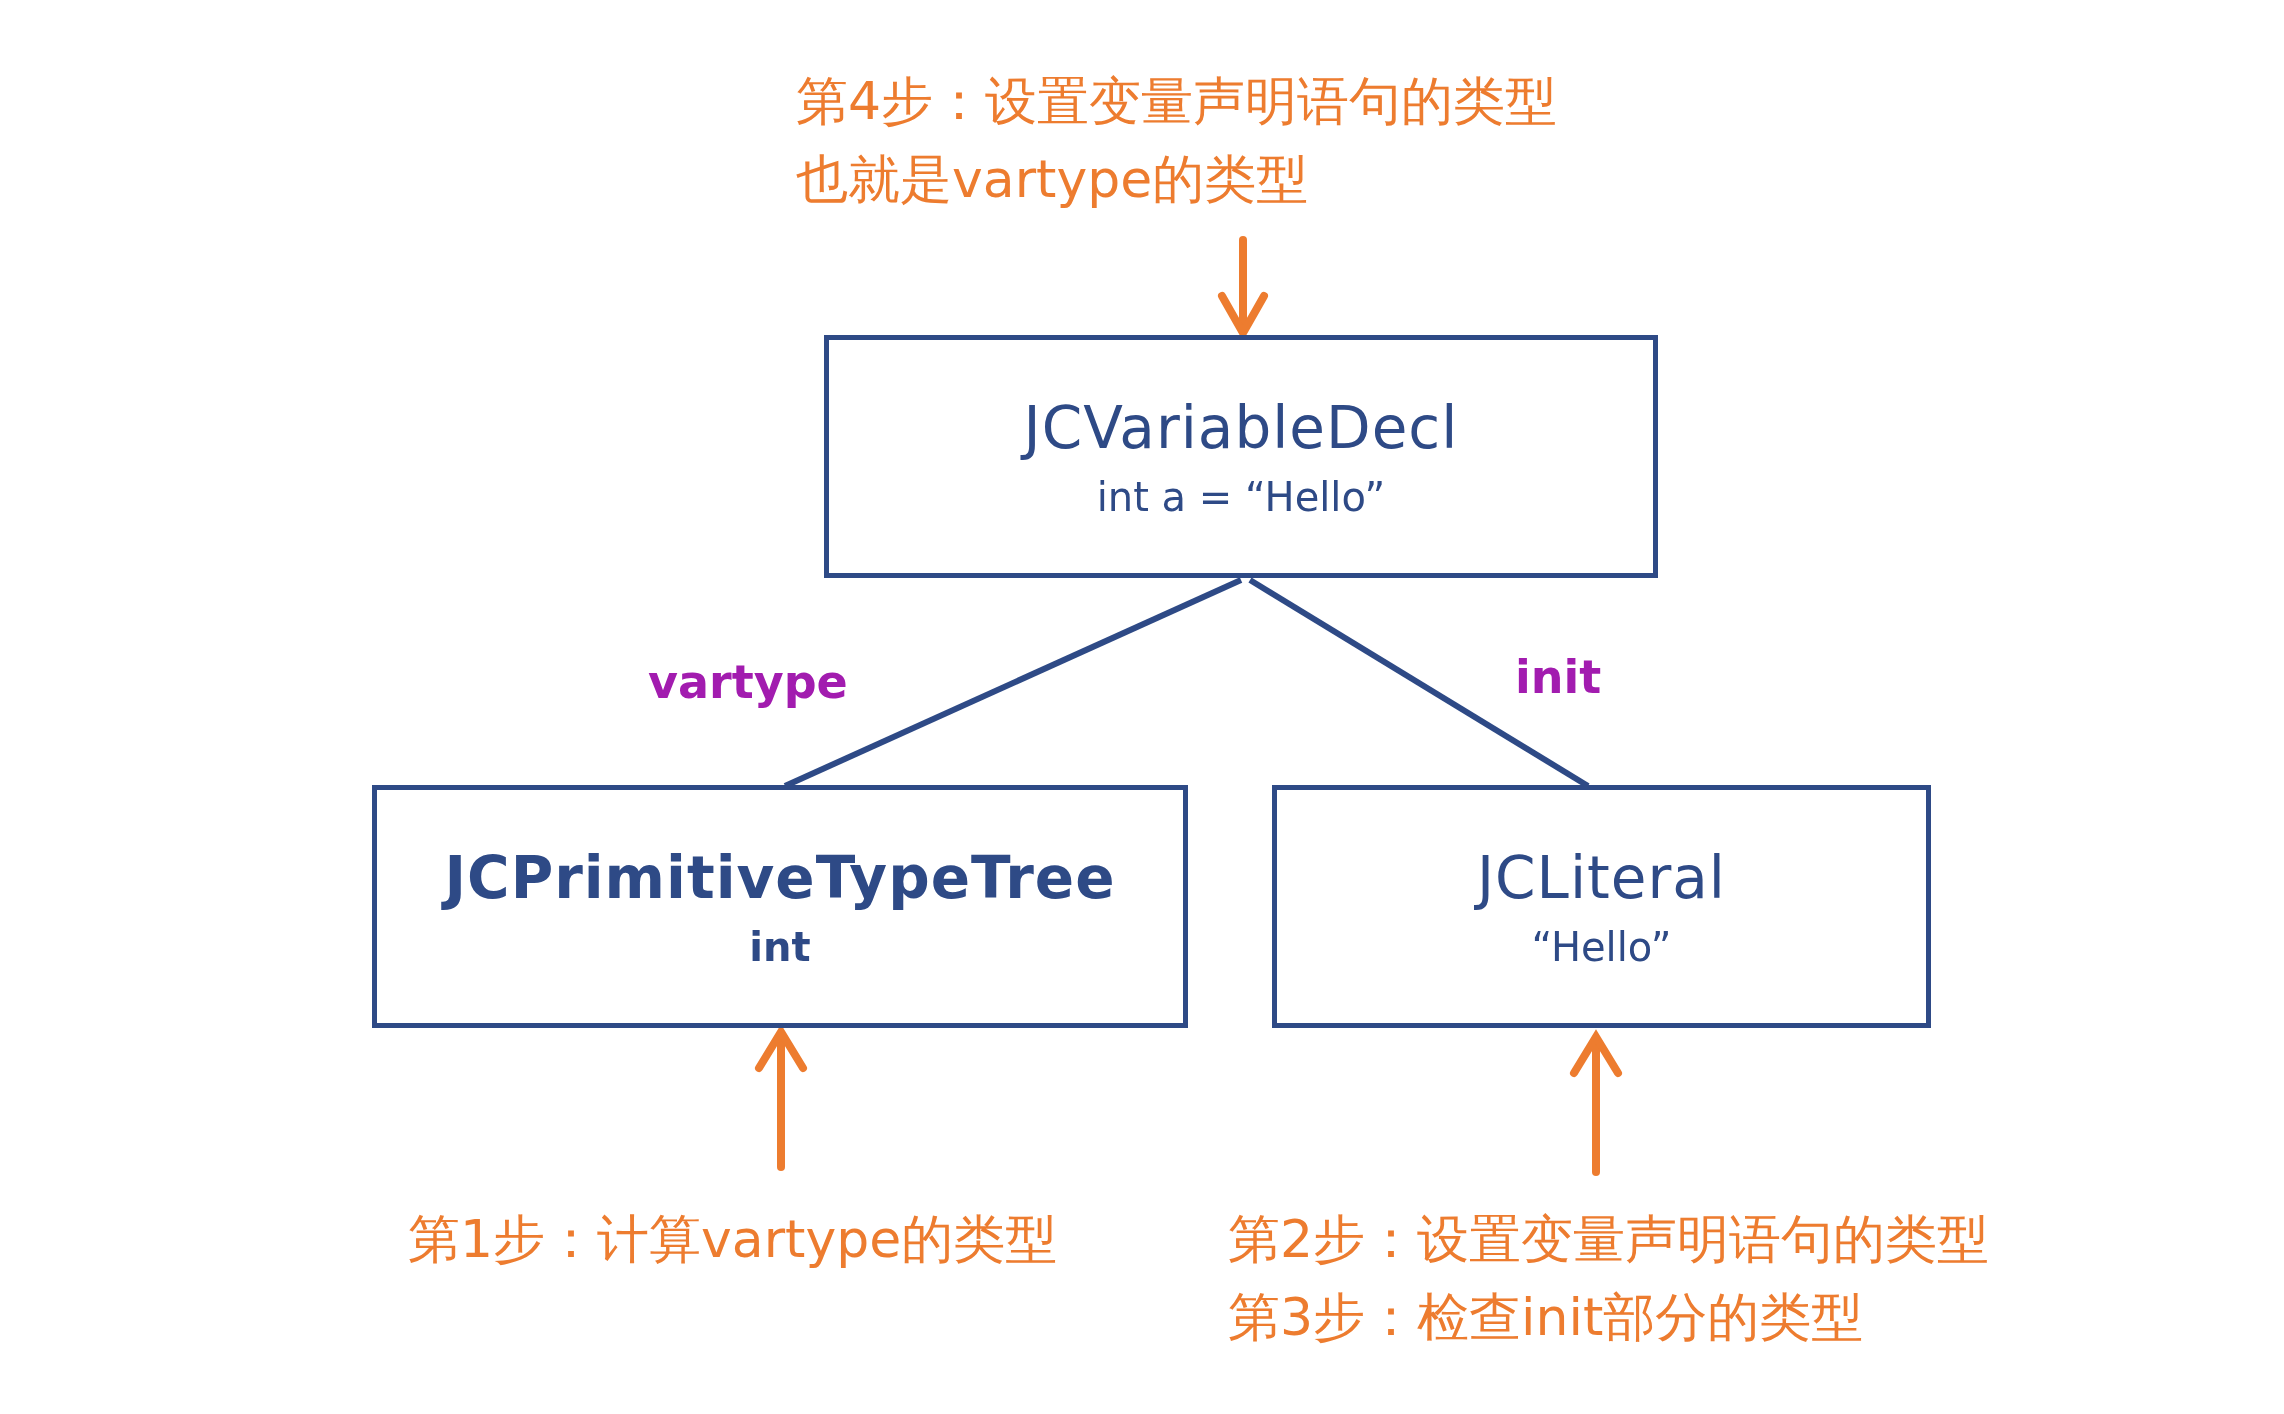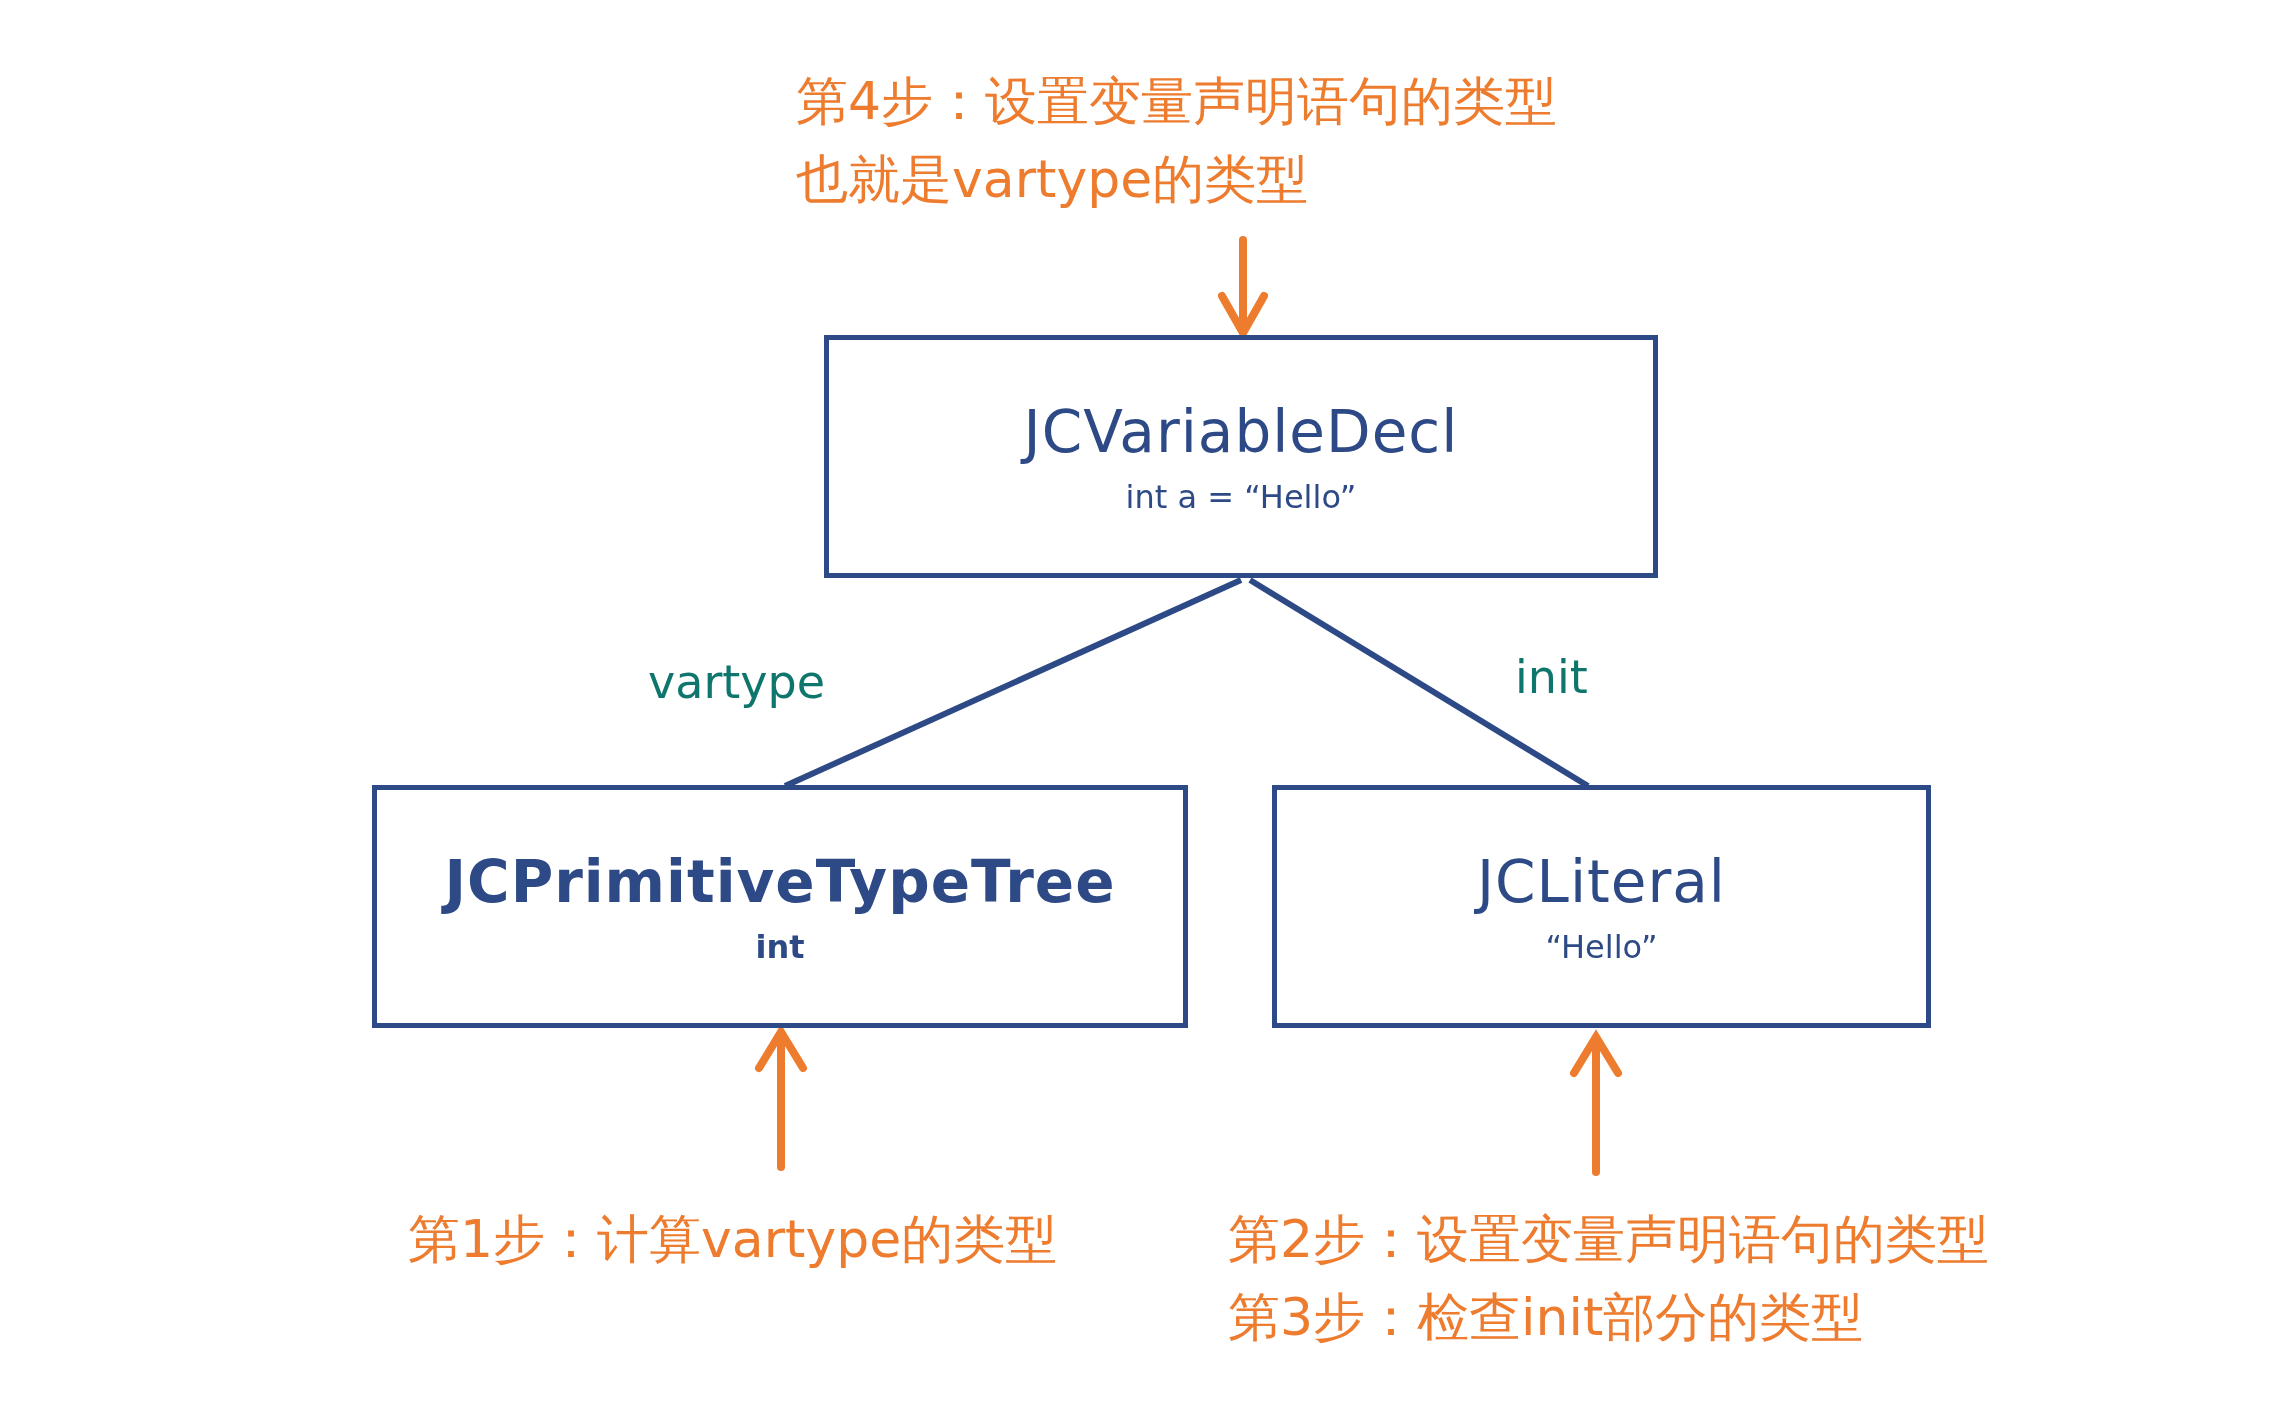--- a/index.html
+++ b/index.html
@@ -39,28 +39,29 @@
   }
   .node-root  { left: 796px;  top: 335px; width: 834px; height: 243px; }
   .node-left  { left: 344px;  top: 785px; width: 816px; height: 243px; font-weight: bold; }
   .node-right { left: 1244px; top: 785px; width: 659px; height: 243px; }
   .node-title {
     font-size: 58px;
     letter-spacing: 1px;
     white-space: nowrap;
   }
   .node-sub {
-    font-size: 32px;
+    font-size: 40px;
     white-space: nowrap;
   }
   .edge-label {
     position: absolute;
-    color: #0f766e;
+    color: #a21caf;
     font-size: 46px;
     white-space: nowrap;
+    font-weight: bold;
   }
   .edge-label-vartype { left: 620px;  top: 655px; }
   .edge-label-init    { left: 1487px; top: 650px; }
   .anno {
     position: absolute;
     color: #ed7c2f;
     font-size: 52px;
     line-height: 1.5;
     white-space: nowrap;
   }

